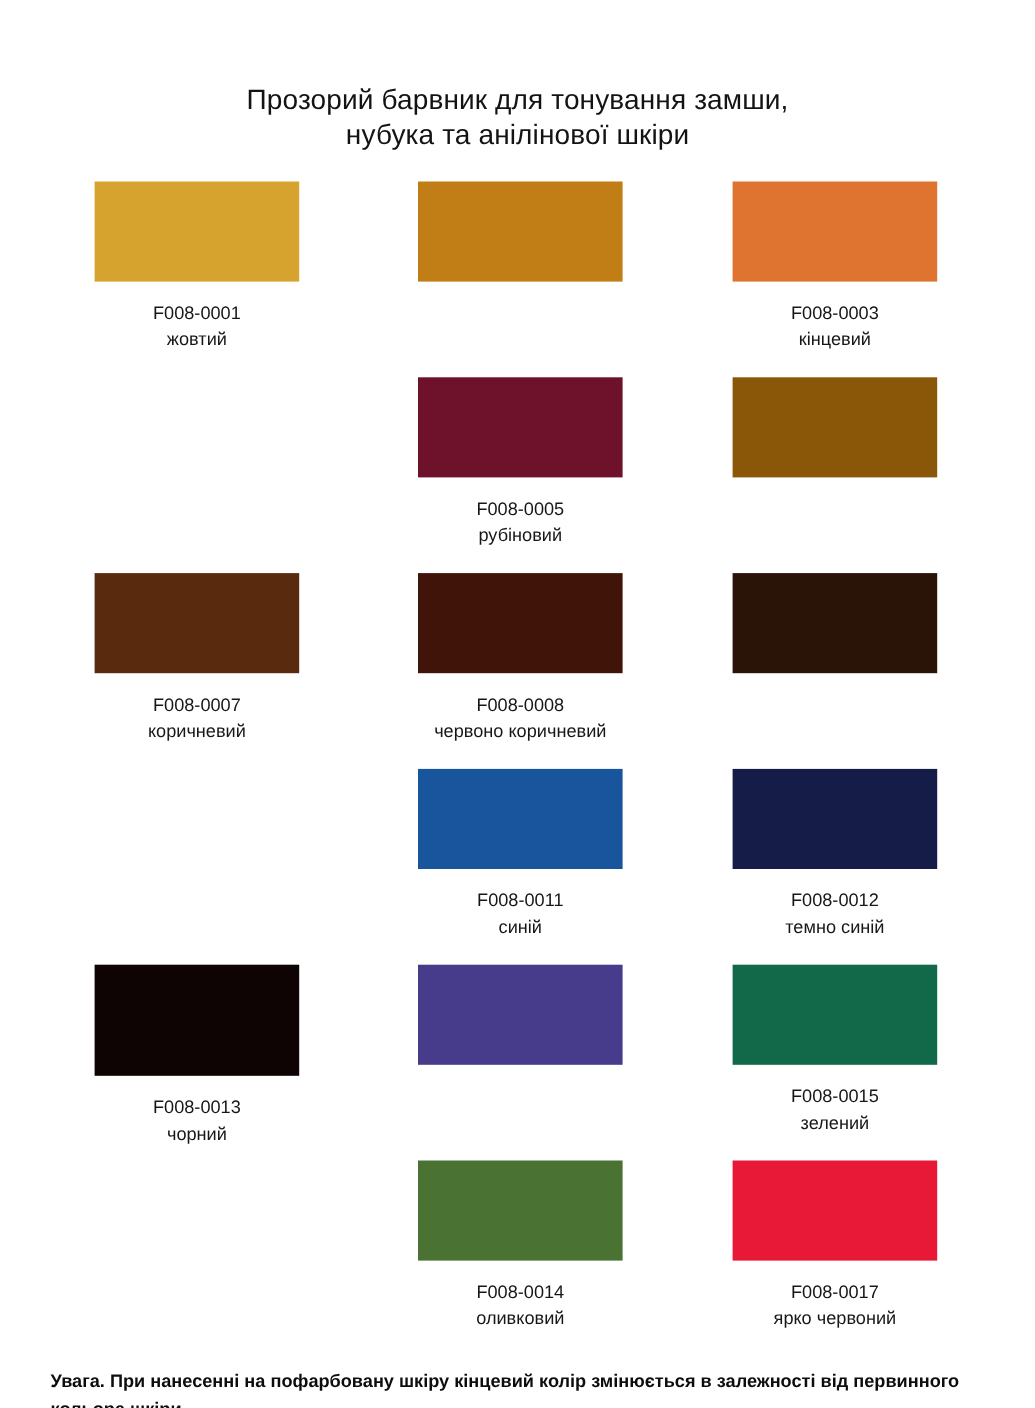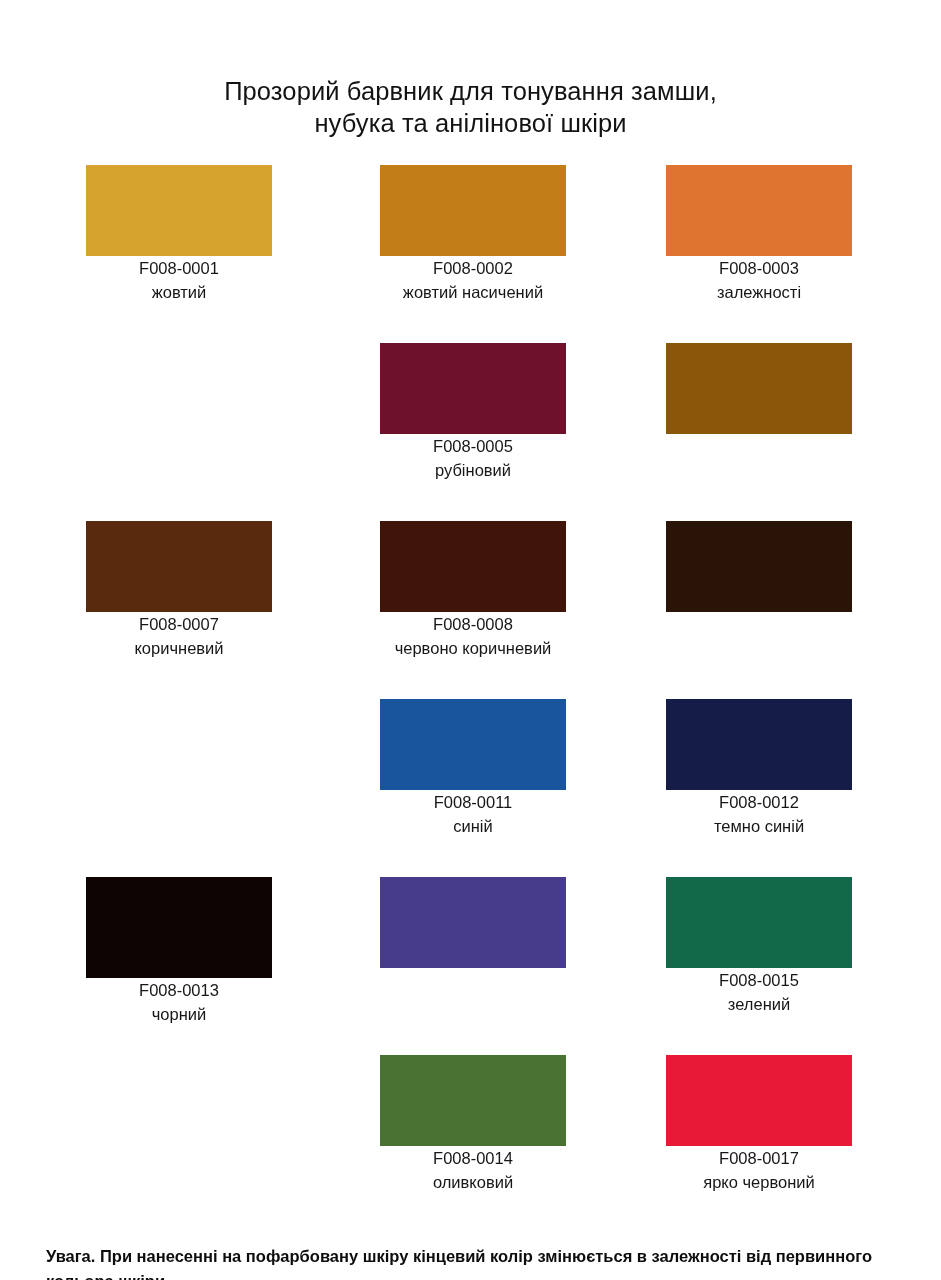--- a/index.html
+++ b/index.html
@@ -71,20 +71,21 @@
   .cell.col-0 .swatch { margin-left: 0; }
   .cell.col-1 .swatch { margin-left: 0; }
   .cell.col-2 .swatch { margin-left: 0; }
 
   
   .cell.col-0 .swatch { width: 186px; }
   .cell.col-1 .swatch { width: 186px; }
   .cell.col-2 .swatch { width: 186px; }
 
   .labels {
+    margin-top: 17px;
     text-align: center;
     width: 186px;
     font-size: 16.5px;
     line-height: 24px;
     color: #171717;
   }
   .code { display: block; white-space: nowrap; }
   .name { display: block; white-space: nowrap; }
 
   
@@ -118,30 +119,26 @@
     <div class="row">
       <div class="cell col-0">
         <div class="swatch" style="background-color: rgb(214, 163, 46);"></div>
         <div class="labels">
           <span class="code">F008-0001</span>
           <span class="name">жовтий</span>
         </div>
       </div>
       <div class="cell col-1">
         <div class="swatch" style="background-color: rgb(193, 125, 22);"></div>
-        <div class="labels">
-          <span class="code">F008-0002</span>
-          <span class="name">жовтий насичений</span>
-        </div>
       </div>
       <div class="cell col-2">
         <div class="swatch" style="background-color: rgb(223, 116, 48);"></div>
         <div class="labels">
           <span class="code">F008-0003</span>
-          <span class="name">залежності</span>
+          <span class="name">кінцевий</span>
         </div>
       </div>
     </div>
 
     <div class="row">
       <div class="cell col-1">
         <div class="swatch" style="background-color: rgb(110, 18, 44);"></div>
         <div class="labels">
           <span class="code">F008-0005</span>
           <span class="name">рубіновий</span>

